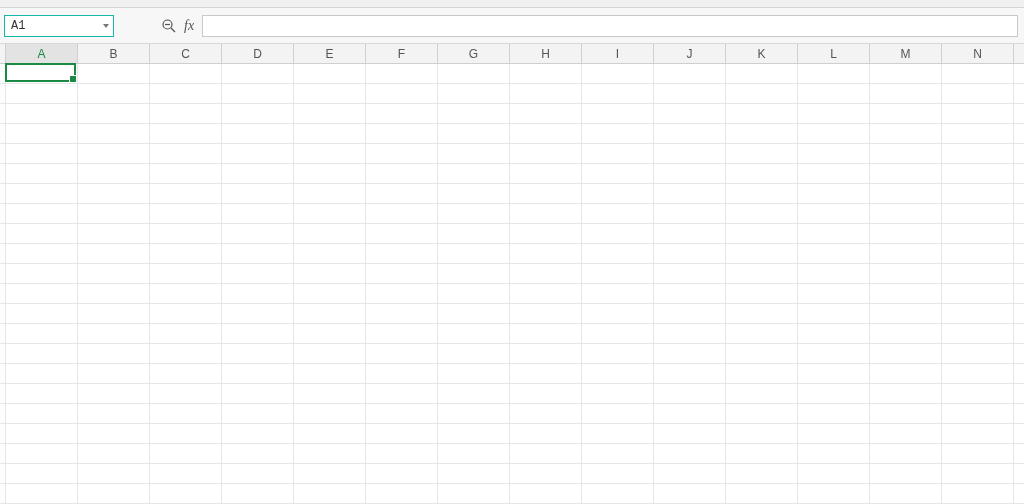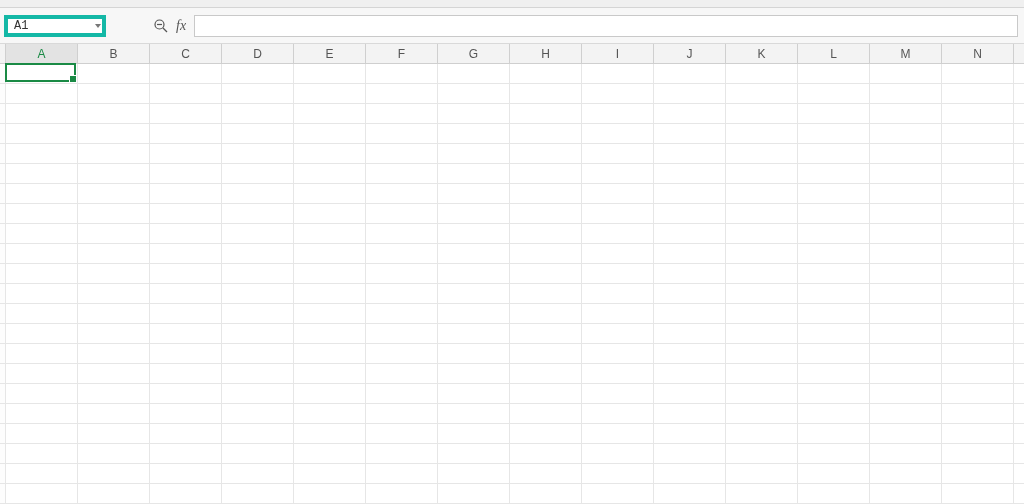--- a/index.html
+++ b/index.html
@@ -28,24 +28,24 @@
     background: #f7f7f7;
     border-bottom: 1px solid #d9d9d9;
     padding-left: 4px;
   }
   .name-box-wrap {
     position: relative;
     display: flex;
     align-items: center;
   }
   .name-box {
-    width: 102px;
+    width: 110px;
     height: 22px;
     background: #ffffff;
-    border: 4px solid #14b8a6;
+    border: 1px solid #14b8a6;
     font-family: "Courier New", monospace;
     font-size: 12px;
     padding: 0 6px;
     color: #333;
     outline: none;
   }
   .name-box-caret {
     position: absolute;
     right: 5px;
     top: 50%;

